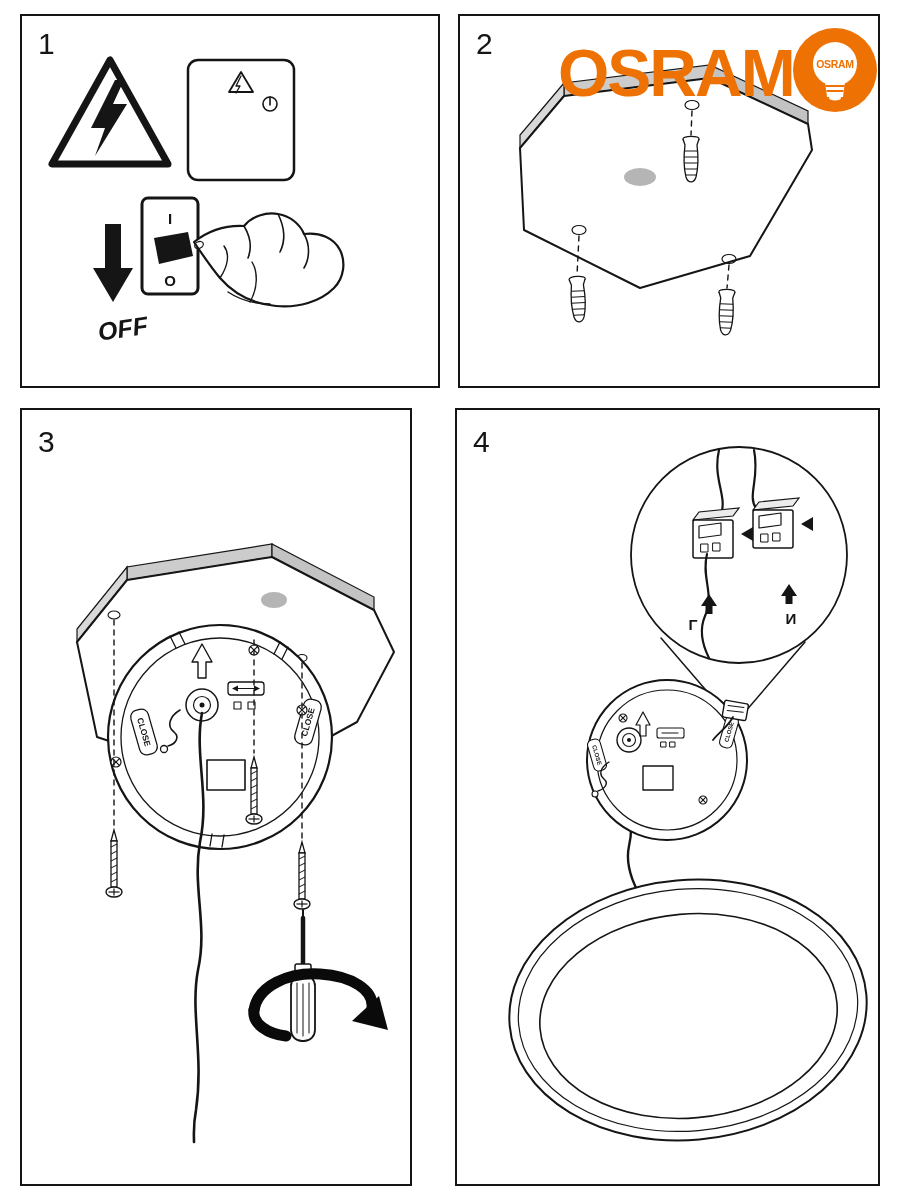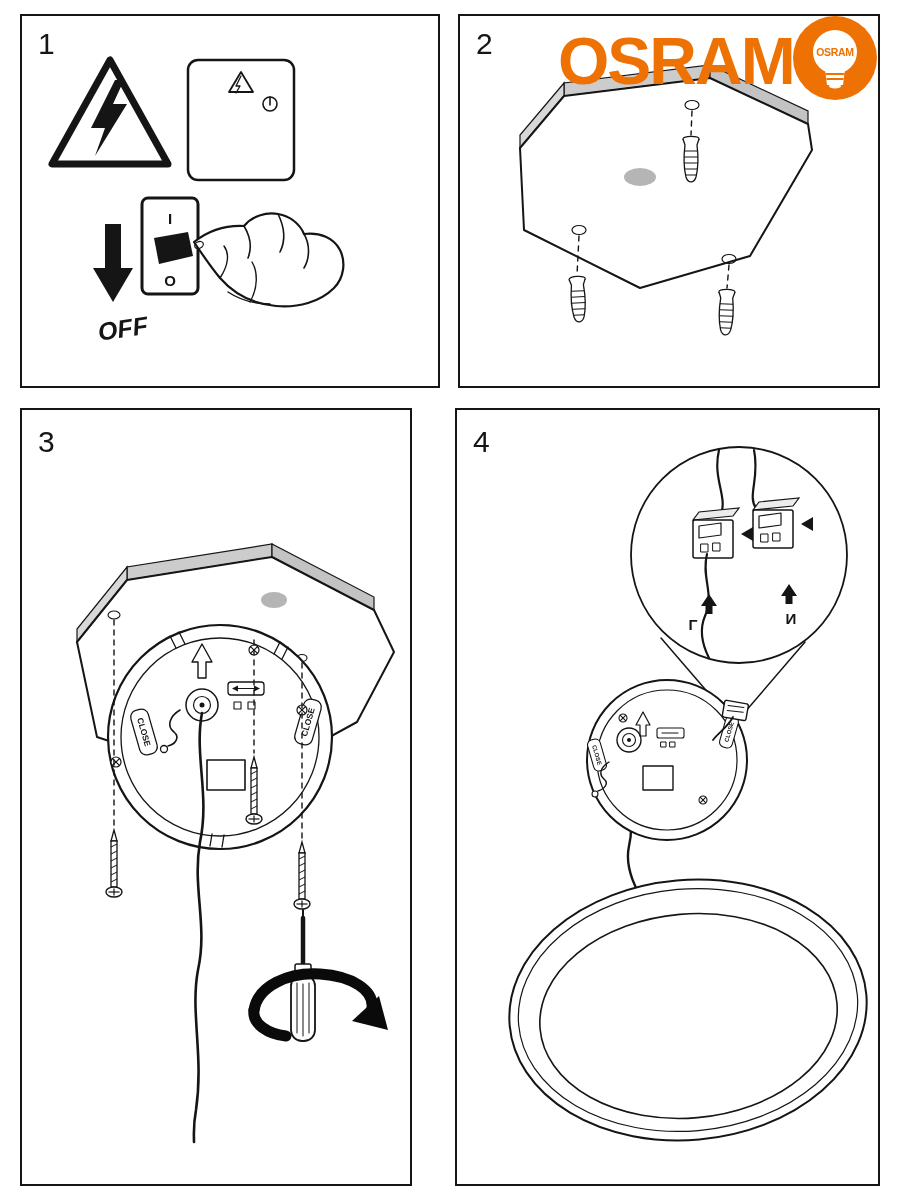--- a/index.html
+++ b/index.html
@@ -4,21 +4,21 @@
 <style>
   html,body{margin:0;padding:0;background:#ffffff;}
   .sheet{position:relative;width:900px;height:1200px;background:#fff;overflow:hidden;
          font-family:"Liberation Sans",sans-serif;color:#151515;}
   .panel{position:absolute;border:2px solid #151515;background:#fff;box-sizing:border-box;}
   .panel svg{display:block;width:100%;height:100%;}
   #p1{left:20px;top:14px;width:420px;height:374px;}
   #p2{left:458px;top:14px;width:422px;height:374px;}
   #p3{left:20px;top:408px;width:392px;height:778px;}
   #p4{left:455px;top:408px;width:425px;height:778px;}
-  .logo{position:absolute;left:556px;top:14px;width:330px;height:92px;z-index:5;}
+  .logo{position:absolute;left:556px;top:26px;width:330px;height:92px;z-index:5;}
   text{font-family:"Liberation Sans",sans-serif;}
   .ink{stroke:#151515;fill:none;stroke-linecap:round;stroke-linejoin:round;}
   .wf{fill:#ffffff;}
   .num{font-size:30px;fill:#151515;}
 </style>
 </head>
 <body>
 
 <div class="sheet">
 

